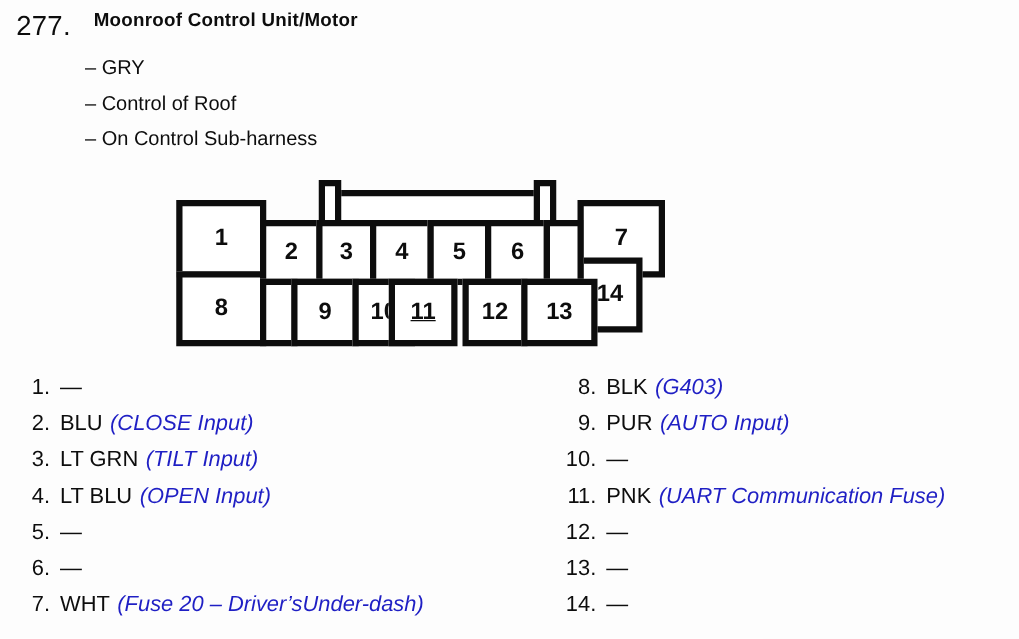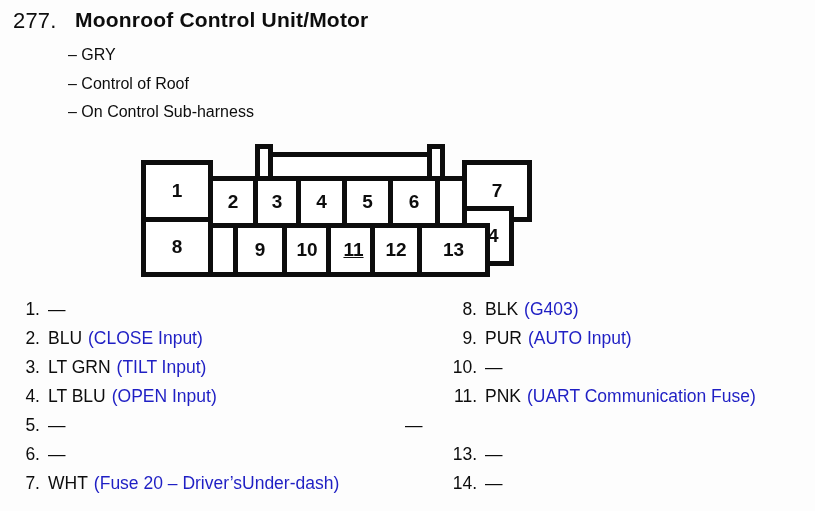--- a/index.html
+++ b/index.html
@@ -8,21 +8,21 @@
     position:relative; width:815px; height:511px;
     background:var(--paper); color:var(--ink);
     font-family:"Liberation Sans","DejaVu Sans",sans-serif;
     overflow:hidden;
   }
 
   
   .hdr-index { position:absolute; left:13px; top:8px;
     font-size:22px; font-weight:400; letter-spacing:.2px; }
   .hdr-title { position:absolute; left:75px; top:8px;
-    font-size:21px; font-weight:700; letter-spacing:.2px;text-align:center; }
+    font-size:15px; font-weight:700; letter-spacing:.2px;text-align:center; }
   .details  { position:absolute; left:68px; top:41px;
     font-size:16px; line-height:28.7px; }
 
   
   .cell {
     position:absolute; box-sizing:border-box;
     background:#fff; border:5px solid var(--ink);
     display:flex; align-items:center; justify-content:center;
     font-size:19px; font-weight:700; color:var(--ink);
   }
@@ -39,34 +39,34 @@
   .c2     { left:208px; top:176px; width:50px; height:52px; }
   .c3     { left:253px; top:176px; width:48px; height:52px; }
   .c4     { left:296px; top:176px; width:51px; height:52px; }
   .c5     { left:342px; top:176px; width:51px; height:52px; }
   .c6     { left:388px; top:176px; width:52px; height:52px; }
   .blankT { left:435px; top:176px; width:32px; height:52px; }
   
   .blankB { left:208px; top:223px; width:30px; height:54px; }
   .c9     { left:233px; top:223px; width:54px; height:54px; }
   .c10    { left:282px; top:223px; width:50px; height:54px; }
-  .c11    { left:326px; top:223px; width:55px; height:54px;text-decoration:underline; }
+  .c11    { left:311px; top:223px; width:55px; height:54px;text-decoration:underline; }
   .c12    { left:370px; top:223px; width:52px; height:54px; }
-  .c13    { left:417px; top:223px; width:73px; height:54px; }
+  .c13    { left:417px; top:223px; width:61px; height:54px; }
 
   
   .pin-col { position:absolute; top:295px; font-size:17.5px; line-height:29px; }
   .pin-col.left  { left:0px;  }
   .pin-col.right { left:397px; }
   .prow { display:flex; align-items:baseline; white-space:nowrap; }
   .num  { display:inline-block; text-align:right; }
   .left  .num { width:40px; }
   .right .num { width:80px; }
   .wire { margin-left:8px; }
-  .desc { margin-left:6px; color:var(--blue); }
+  .desc { margin-left:6px; color:var(--blue);font-style:italic; }
 </style>
 </head>
 <body>
 
 <div class="canvas">
 
   <div class="hdr-index">277.</div>
   <div class="hdr-title">Moonroof Control Unit/Motor</div>
 
   <div class="details">
@@ -153,20 +153,21 @@
       <span class="num">10.</span>
       <span class="wire">—</span>
       <span class="desc"></span>
     </div>
     <div class="prow">
       <span class="num">11.</span>
       <span class="wire">PNK</span>
       <span class="desc">(UART Communication Fuse)</span>
     </div>
     <div class="prow">
+      <span class="num">12.</span>
       <span class="wire">—</span>
       <span class="desc"></span>
     </div>
     <div class="prow">
       <span class="num">13.</span>
       <span class="wire">—</span>
       <span class="desc"></span>
     </div>
     <div class="prow">
       <span class="num">14.</span>

